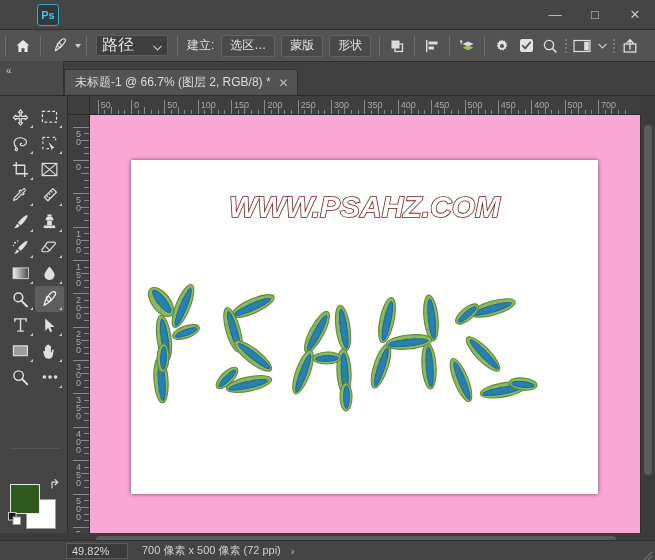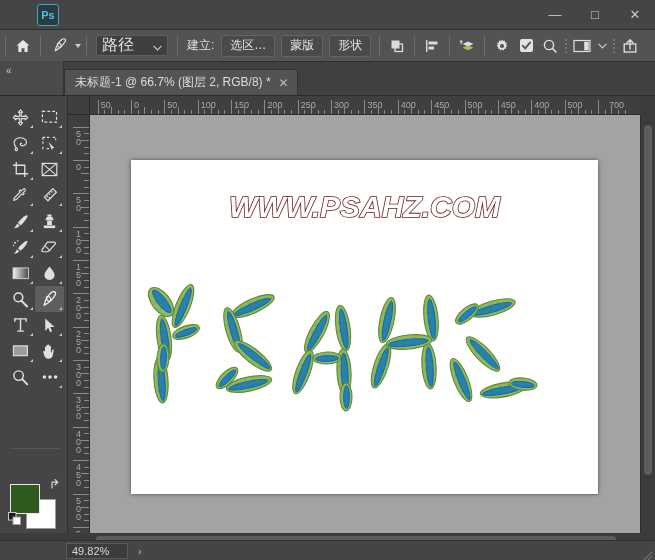--- a/index.html
+++ b/index.html
@@ -195,21 +195,21 @@
     position:absolute; left:-2px; top:28px; z-index:5;
   }
   #quickmask-row {
     position:absolute; left:10px; top:452px; width:56px; height:22px;
     display:flex; align-items:center; justify-content:space-between;
   }
 
   
   #doc-area {
     position:absolute; left:90px; top:115px; width:550px; height:418px;
-    background:#a3a3a3;
+    background:#f9a8d4;
     overflow:hidden;
   }
   #canvas {
     position:absolute; left:41px; top:45px; width:467px; height:334px;
     background:#ffffff;
     box-shadow: 0 0 4px rgba(0,0,0,0.55);
   }
   #watermark {
     position:absolute; left:0; top:30px; width:100%;
     text-align:center;
@@ -701,21 +701,21 @@
       <div class="rtick" style="left: 454.54px; top: 11px; width: 1px; height: 8px;"></div>
       <div class="rtick" style="left: 461.21px; top: 14px; width: 1px; height: 5px;"></div>
       <div class="rtick" style="left: 467.88px; top: 14px; width: 1px; height: 5px;"></div>
       <div class="rtick" style="left: 474.55px; top: 4px; width: 1px; height: 15px;"></div>
       <div class="rlab" style="left: 477.55px; top: 4px;">500</div>
       <div class="rtick" style="left: 481.22px; top: 14px; width: 1px; height: 5px;"></div>
       <div class="rtick" style="left: 487.89px; top: 11px; width: 1px; height: 8px;"></div>
       <div class="rtick" style="left: 494.56px; top: 14px; width: 1px; height: 5px;"></div>
       <div class="rtick" style="left: 501.23px; top: 14px; width: 1px; height: 5px;"></div>
       <div class="rtick" style="left: 507.9px; top: 4px; width: 1px; height: 15px;"></div>
-      <div class="rlab" style="left: 510.9px; top: 4px; margin-left: 8px;">700</div>
+      <div class="rlab" style="left: 510.9px; top: 4px;">700</div>
       <div class="rtick" style="left: 514.57px; top: 14px; width: 1px; height: 5px;"></div>
       <div class="rtick" style="left: 521.24px; top: 11px; width: 1px; height: 8px;"></div>
       <div class="rtick" style="left: 527.91px; top: 14px; width: 1px; height: 5px;"></div>
       <div class="rtick" style="left: 534.58px; top: 14px; width: 1px; height: 5px;"></div>
     </div>
   <div id="ruler-v">
       <div class="rtick" style="left: 5px; top: 11.65px; width: 16px; height: 1px;"></div>
       <div class="rlab-v" style="left: 6px; top: 14.65px;">50</div>
       <div class="rtick" style="left: 16px; top: 18.32px; height: 1px; width: 5px;"></div>
       <div class="rtick" style="left: 13px; top: 24.99px; height: 1px; width: 8px;"></div>
@@ -868,20 +868,21 @@
 
   <div id="scroll-v">
     <div class="thumb"></div>
   </div>
   <div id="scroll-h">
     <div class="thumb"></div>
   </div>
 
   <div id="statusbar">
     <div id="zoom-field">49.82%</div>
+    <div id="doc-size">700 像素 x 500 像素 (72 ppi)</div>
     <div id="status-arrow">›</div>
     <div id="resize-grip">
       <svg width="12" height="12" viewBox="0 0 12 12">
           <path d="M11 3L3 11M11 7L7 11" stroke="#6d6d6d" stroke-width="1.2"></path>
         </svg>
     </div>
   </div>
 
 </div>
 

